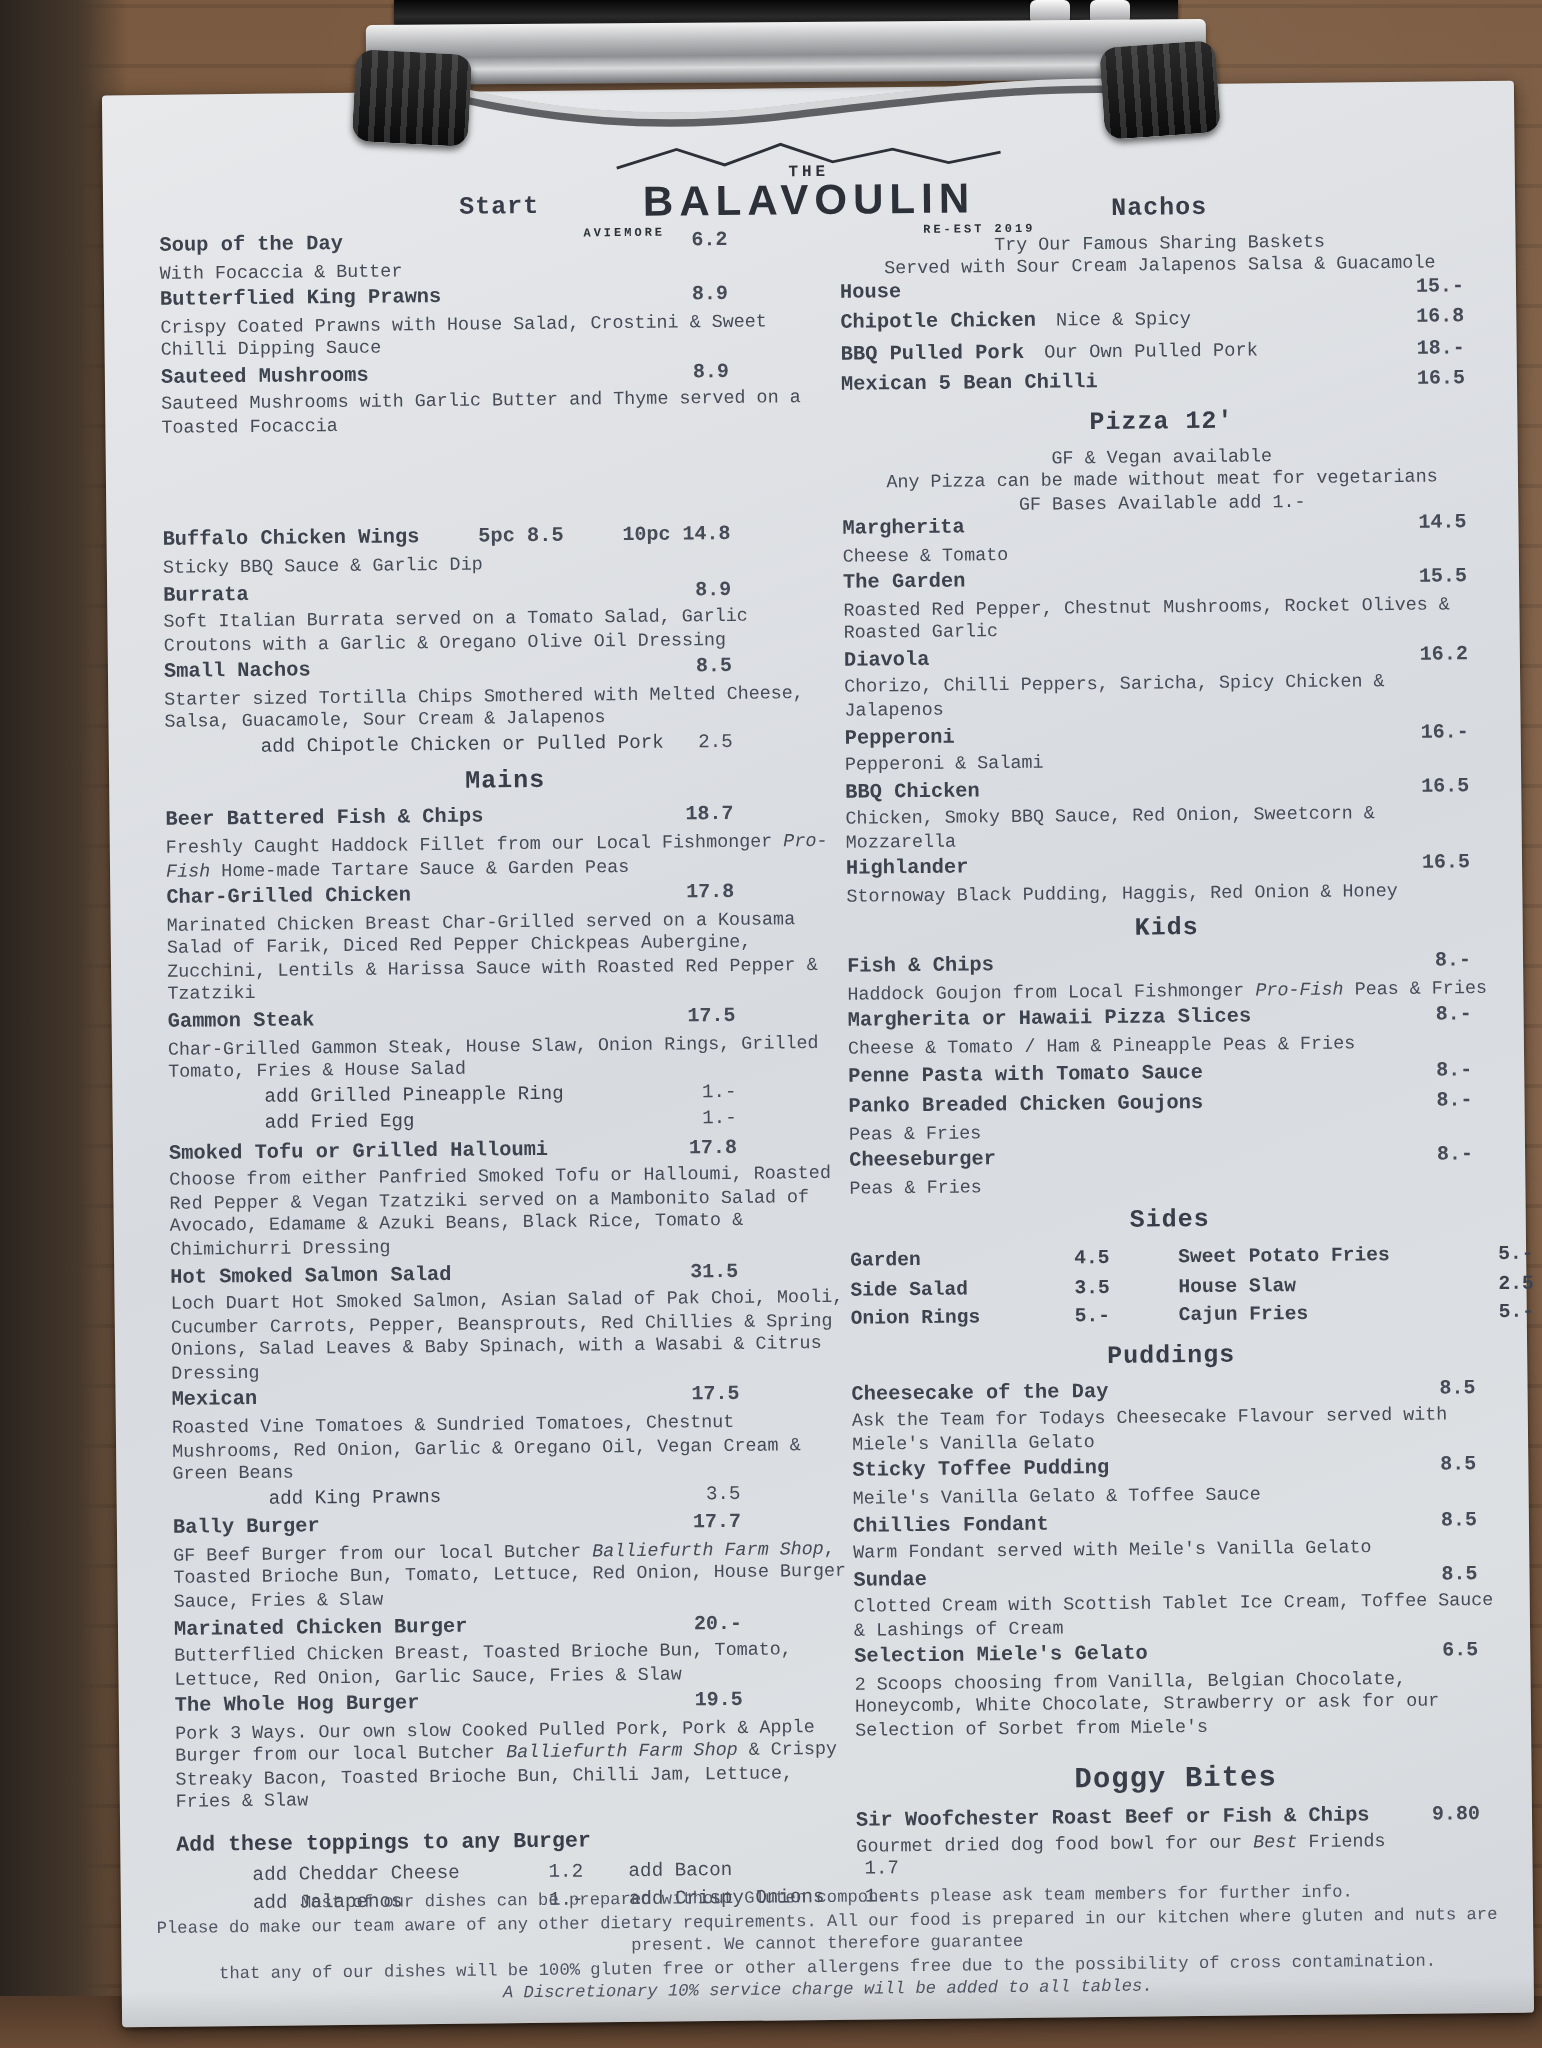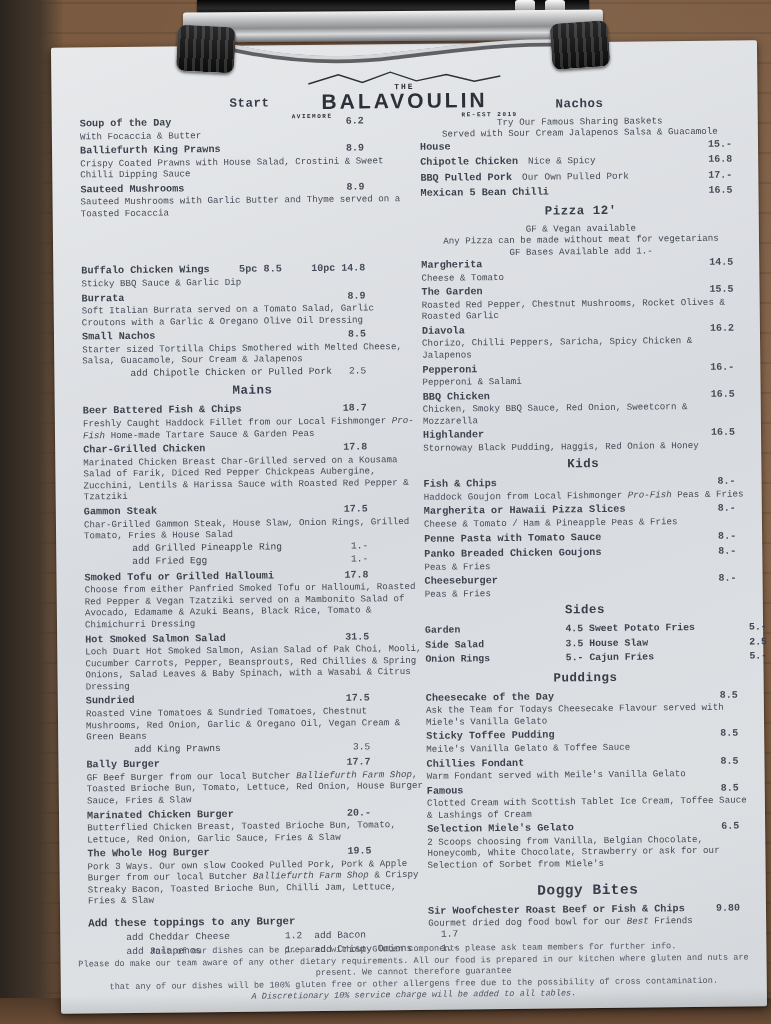--- a/index.html
+++ b/index.html
@@ -69,21 +69,21 @@
   .col-left .price{margin-right:56px;}
   .col-right .price{margin-right:8px;}
   .desc{font-size:9.2px;line-height:11.6px;}
   .desc i, .footer i{font-style:italic;}
 
   .grid{display:grid;}
   .grid.toppings{grid-template-columns:148px 40px 118px 38px;padding-left:38px;
       font-size:9.6px;line-height:14px;}
   .grid.sides{grid-template-columns:112px 52px 160px 1fr;font-size:9.8px;line-height:14.5px;
       font-weight:bold;color:#3d434e;}
-  .gcell.price-cell{text-align:right;padding-right:12px;}
+  .gcell.price-cell{padding-right:12px;}
   .grid.sides .gcell.price-cell{padding-right:6px;}
 
   .footer{position:absolute;left:10px;right:10px;top:900px;text-align:center;
       font-size:8.6px;line-height:11.6px;color:#4f5563;}
 </style>
 </head>
 <body>
 
 <div class="scene">
   <div class="paper">
@@ -104,21 +104,21 @@
           <div class="sec-title">Start</div>
           <div class="item">
             <div class="row">
               <span class="iname">Soup of the Day</span>
               <span class="price">6.2</span>
             </div>
             <div class="desc">With Focaccia &amp; Butter</div>
           </div>
           <div class="item">
             <div class="row">
-              <span class="iname">Balliefurth King Prawns</span>
+              <span class="iname">Butterflied King Prawns</span>
               <span class="price">8.9</span>
             </div>
             <div class="desc">Crispy Coated Prawns with House Salad, Crostini &amp; Sweet Chilli Dipping Sauce</div>
           </div>
           <div class="item">
             <div class="row">
               <span class="iname">Sauteed Mushrooms</span>
               <span class="price">8.9</span>
             </div>
             <div class="desc">Sauteed Mushrooms with Garlic Butter and Thyme served on a Toasted Focaccia</div>
@@ -190,21 +190,21 @@
           </div>
           <div class="item">
             <div class="row">
               <span class="iname">Hot Smoked Salmon Salad</span>
               <span class="price">31.5</span>
             </div>
             <div class="desc">Loch Duart Hot Smoked Salmon, Asian Salad of Pak Choi, Mooli, Cucumber Carrots, Pepper, Beansprouts, Red Chillies &amp; Spring Onions, Salad Leaves &amp; Baby Spinach, with a Wasabi &amp; Citrus Dressing</div>
           </div>
           <div class="item">
             <div class="row">
-              <span class="iname">Sundried</span>
+              <span class="iname">Mexican</span>
               <span class="price">17.5</span>
             </div>
             <div class="desc">Roasted Vine Tomatoes &amp; Sundried Tomatoes, Chestnut Mushrooms, Red Onion, Garlic &amp; Oregano Oil, Vegan Cream &amp; Green Beans</div>
             <div class="row">
               <span class="iname add">add King Prawns</span>
               <span class="price normal">3.5</span>
             </div>
           </div>
           <div class="item">
             <div class="row">
@@ -259,21 +259,21 @@
             <div class="row">
               <span class="iname">Chipotle Chicken</span>
               <span class="note">Nice &amp; Spicy</span>
               <span class="price">16.8</span>
             </div>
           </div>
           <div class="item">
             <div class="row">
               <span class="iname">BBQ Pulled Pork</span>
               <span class="note">Our Own Pulled Pork</span>
-              <span class="price">17.-</span>
+              <span class="price">18.-</span>
             </div>
           </div>
           <div class="item">
             <div class="row">
               <span class="iname">Mexican 5 Bean Chilli</span>
               <span class="price">16.5</span>
             </div>
           </div>
         </div>
         <div class="section">
@@ -400,21 +400,21 @@
           </div>
           <div class="item">
             <div class="row">
               <span class="iname">Chillies Fondant</span>
               <span class="price">8.5</span>
             </div>
             <div class="desc">Warm Fondant served with Meile's Vanilla Gelato</div>
           </div>
           <div class="item">
             <div class="row">
-              <span class="iname">Famous</span>
+              <span class="iname">Sundae</span>
               <span class="price">8.5</span>
             </div>
             <div class="desc">Clotted Cream with Scottish Tablet Ice Cream, Toffee Sauce &amp; Lashings of Cream</div>
           </div>
           <div class="item">
             <div class="row">
               <span class="iname">Selection Miele's Gelato</span>
               <span class="price">6.5</span>
             </div>
             <div class="desc">2 Scoops choosing from Vanilla, Belgian Chocolate, Honeycomb, White Chocolate, Strawberry or ask for our Selection of Sorbet from Miele's</div>

